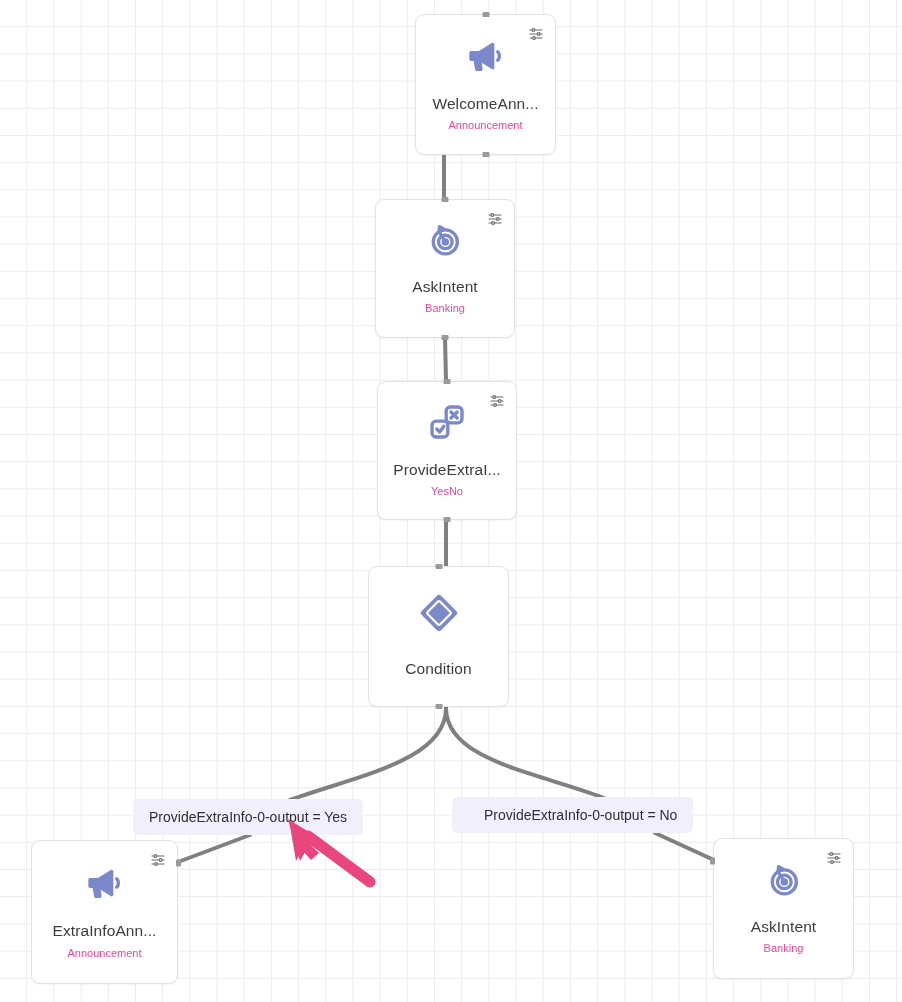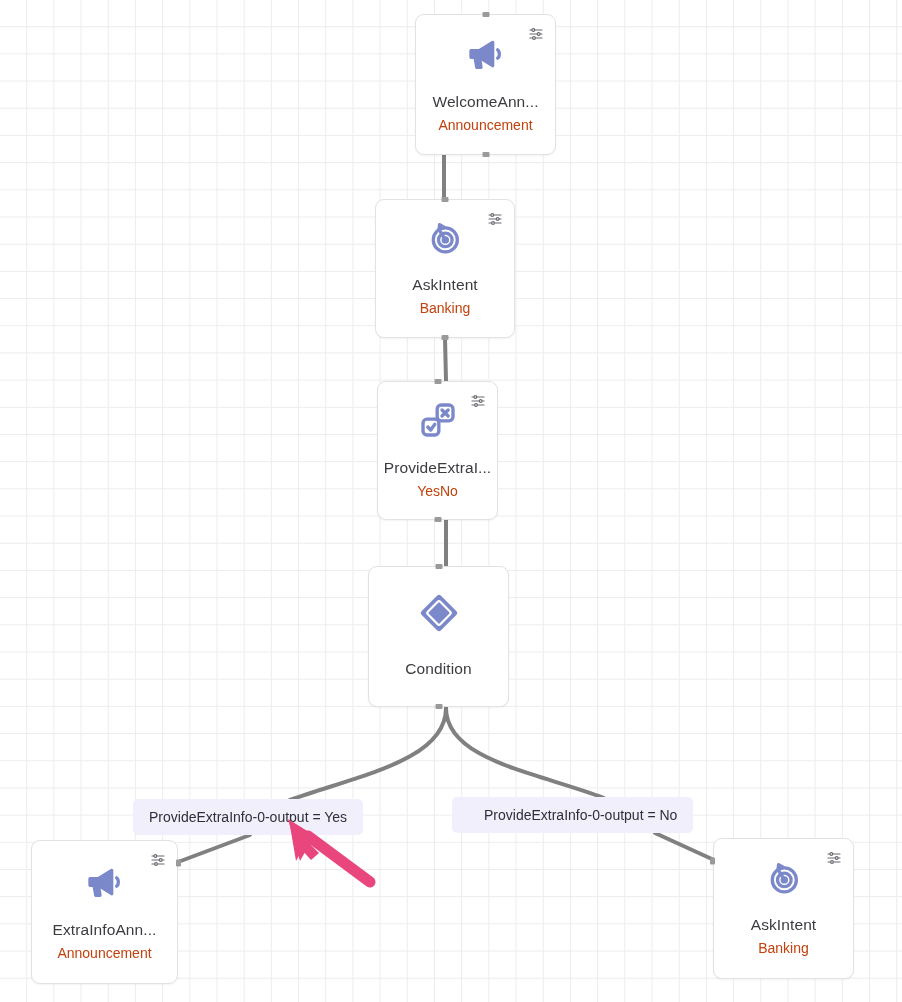--- a/index.html
+++ b/index.html
@@ -59,22 +59,22 @@
     font-size: 15.5px;
     color: #3c3c40;
     text-align: center;
     line-height: 1.25;
     margin-top: 14px;
     letter-spacing: 0.1px;
     white-space: nowrap;
   }
 
   .node-subtitle {
-    font-size: 14px;
-    color: #c2410c;
+    font-size: 11px;
+    color: #ec4899;
     text-align: center;
     line-height: 1.25;
     margin-top: 6px;
     white-space: nowrap;
   }
 
   .settings-btn {
     position: absolute;
     top: 9px;
     right: 9px;
@@ -188,21 +188,21 @@
         <circle cx="12.2" cy="13.2" r="4.3"></circle>
         <circle cx="12.2" cy="13.2" r="1.3" fill="#7b88ca"></circle>
         <path d="M12.2 13.2 L8.2 6.6 L8.6 3.6 L11.4 5.2"></path>
       </svg>
     </span>
     <div class="node-title">AskIntent</div>
     <div class="node-subtitle">Banking</div>
     <div class="handle bottom"></div>
   </div>
 
-  <div class="node" style="left:377px; top:381px; width:121px; height:139px;justify-content:center;">
+  <div class="node" style="left:377px; top:381px; width:140px; height:139px;justify-content:center;">
     <div class="handle top"></div>
     <div class="settings-btn">
       <svg width="16" height="16" viewBox="0 0 24 24" fill="none" stroke="#6b6b72" stroke-width="1.8" stroke-linecap="round">
         <line x1="3" y1="6" x2="21" y2="6"></line>
           <circle cx="8" cy="6" r="2.1" fill="#ffffff"></circle>
         <line x1="3" y1="12" x2="21" y2="12"></line>
           <circle cx="16" cy="12" r="2.1" fill="#ffffff"></circle>
         <line x1="3" y1="18" x2="21" y2="18"></line>
           <circle cx="9" cy="18" r="2.1" fill="#ffffff"></circle>
       </svg>

